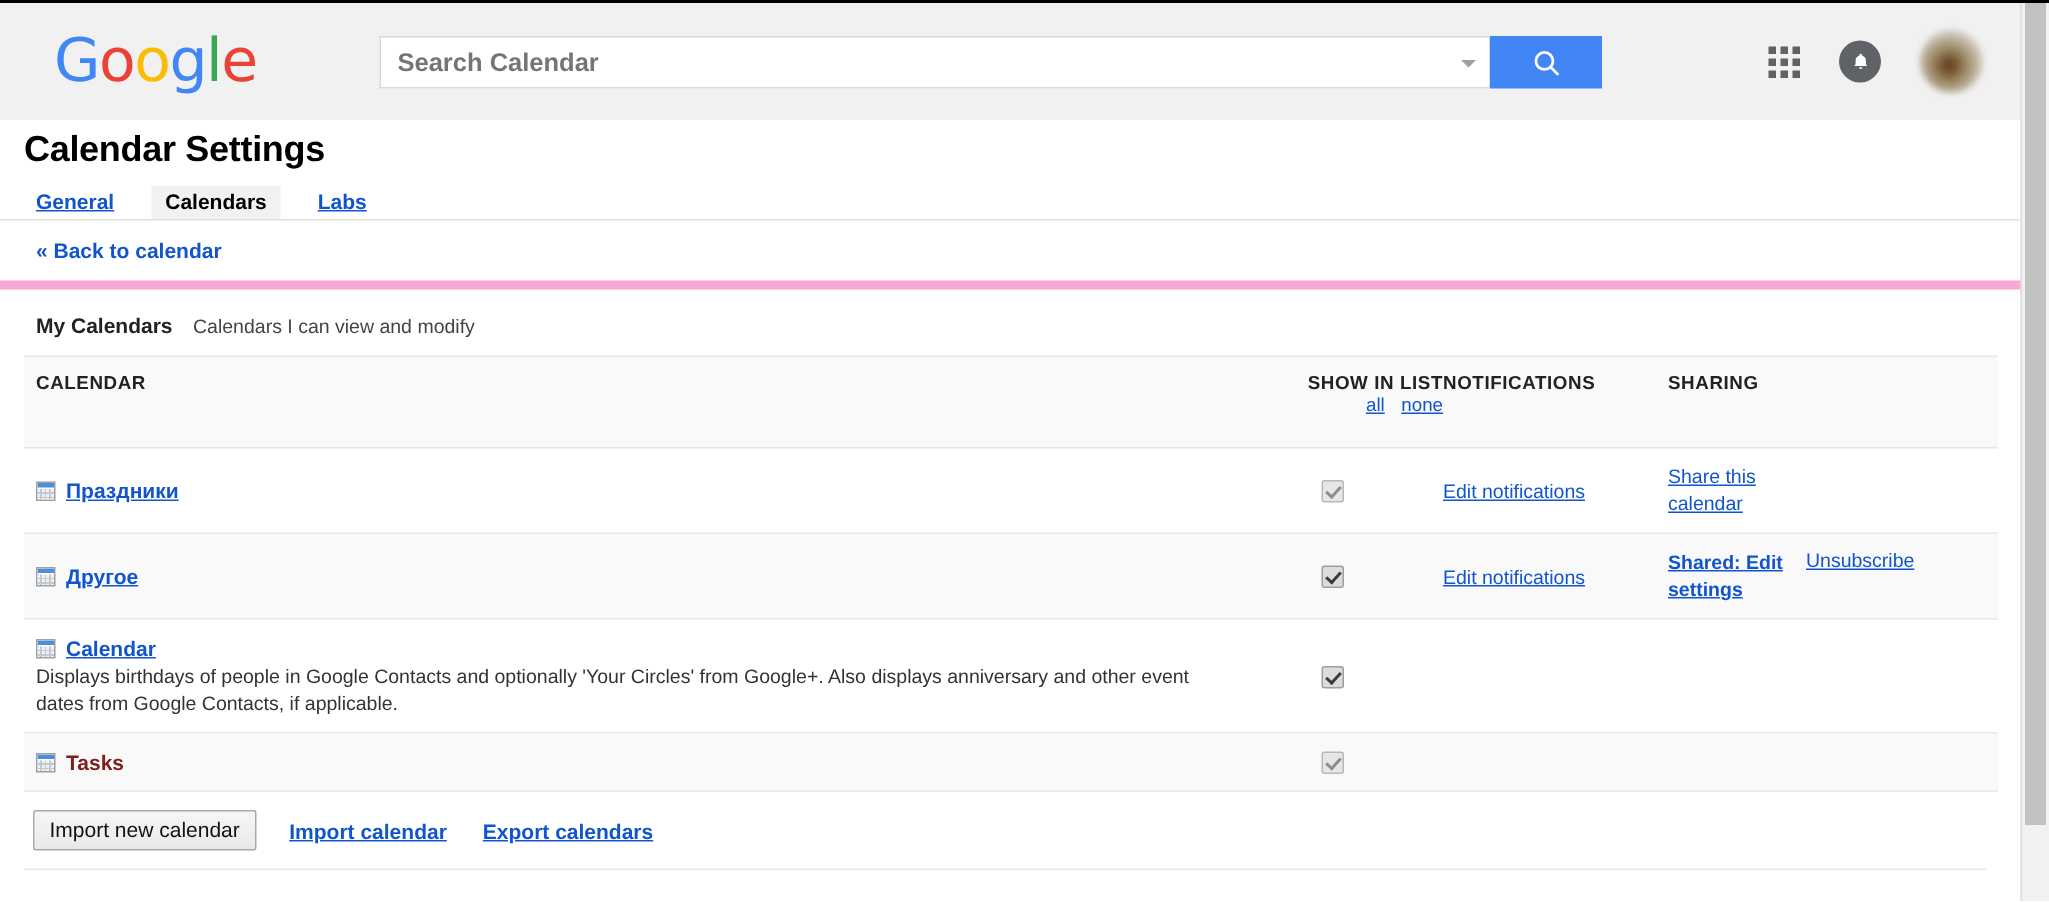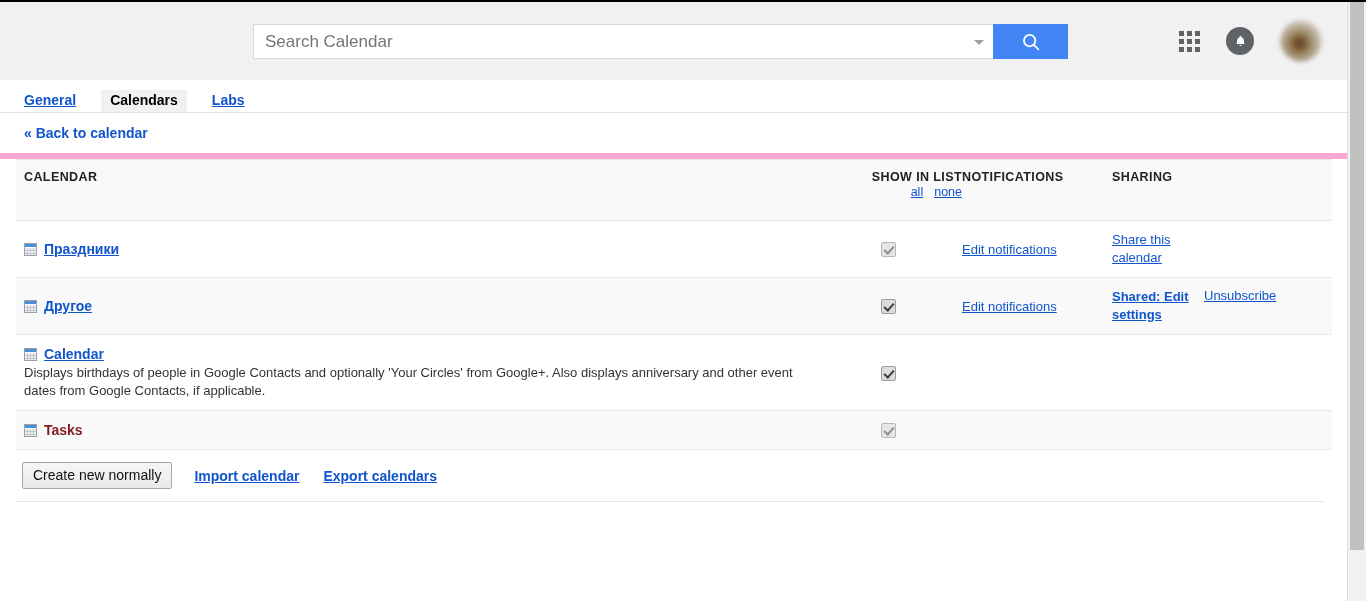--- a/index.html
+++ b/index.html
@@ -76,20 +76,21 @@
   .search-input {
     border: none;
     outline: none;
     background: transparent;
     font-family: "Liberation Sans", sans-serif;
     font-size: 17px;
     color: #444;
     padding-left: 11px;
     width: 690px;
     height: 31px;
+    font-weight: bold;
   }
   .search-input::placeholder { color: #757575; opacity: 1; }
   .search-caret {
     position: absolute;
     right: 9px;
     top: 50%;
     margin-top: -2px;
     width: 0; height: 0;
     border-left: 5px solid transparent;
     border-right: 5px solid transparent;
@@ -411,20 +412,23 @@
     cursor: pointer;
   }
 </style>
 </head>
 <body>
 
 <div class="viewport">
   <div class="page">
 
     <div class="gbar">
+      <div class="glogo">
+        <span class="gb">G</span><span class="gr">o</span><span class="gy">o</span><span class="gb">g</span><span class="gg">l</span><span class="gr">e</span>
+      </div>
 
       <div class="search-wrap">
         <div class="search-box">
           <input class="search-input" type="text" placeholder="Search Calendar" style="">
           <span class="search-caret"></span>
         </div>
         <button class="search-btn">
           <svg width="22" height="22" viewBox="0 0 24 24">
             <circle cx="10.5" cy="10.5" r="6.2" fill="none" stroke="#ffffff" stroke-width="2"></circle>
             <line x1="15.2" y1="15.2" x2="20" y2="20" stroke="#ffffff" stroke-width="2" stroke-linecap="round"></line>
@@ -448,32 +452,37 @@
           <svg width="15" height="15" viewBox="0 0 24 24">
             <path d="M12 3a1.6 1.6 0 0 1 1.6 1.6v.5A5.6 5.6 0 0 1 17.5 10.5v3.4l1.3 2.1H5.2l1.3-2.1v-3.4A5.6 5.6 0 0 1 10.4 5.1v-.5A1.6 1.6 0 0 1 12 3z" fill="#ffffff"></path>
             <path d="M10.2 17.4h3.6a1.8 1.8 0 0 1-3.6 0z" fill="#ffffff"></path>
           </svg>
         </div>
         <div class="avatar"></div>
       </div>
     </div>
 
     <div class="settings-head">
+      <div class="page-title">Calendar Settings</div>
       <div class="tabs">
         <div class="tab">General</div>
         <div class="tab active">Calendars</div>
         <div class="tab">Labs</div>
       </div>
       <div class="tabs-rule"></div>
     </div>
 
     <div class="back-row">
       <span class="back-link">« Back to calendar</span>
     </div>
 
+    <div class="section-head">
+      <span class="section-title">My Calendars</span>
+      <span class="section-sub">Calendars I can view and modify</span>
+    </div>
 
     <table class="cal-table">
       <thead>
         <tr>
           <th class="c-cal">CALENDAR</th>
           <th class="c-show">
             <div>SHOW IN LIST</div>
             <div class="show-links">
               <a>all</a><a>none</a>
             </div>
@@ -550,21 +559,21 @@
           <td class="c-show">
             <input type="checkbox" class="cbox" checked="" style="">
           </td>
           <td class="c-notif"></td>
           <td class="c-share"></td>
         </tr>
       </tbody>
     </table>
 
     <div class="bottom-bar">
-      <button class="btn">Create new normally</button>
+      <button class="btn">Import new calendar</button>
       <div class="bottom-links">
         <a>Import calendar</a>
         <a>Export calendars</a>
       </div>
     </div>
 
   </div>
 
   <div class="scrollbar">
     <div class="scroll-thumb"></div>

